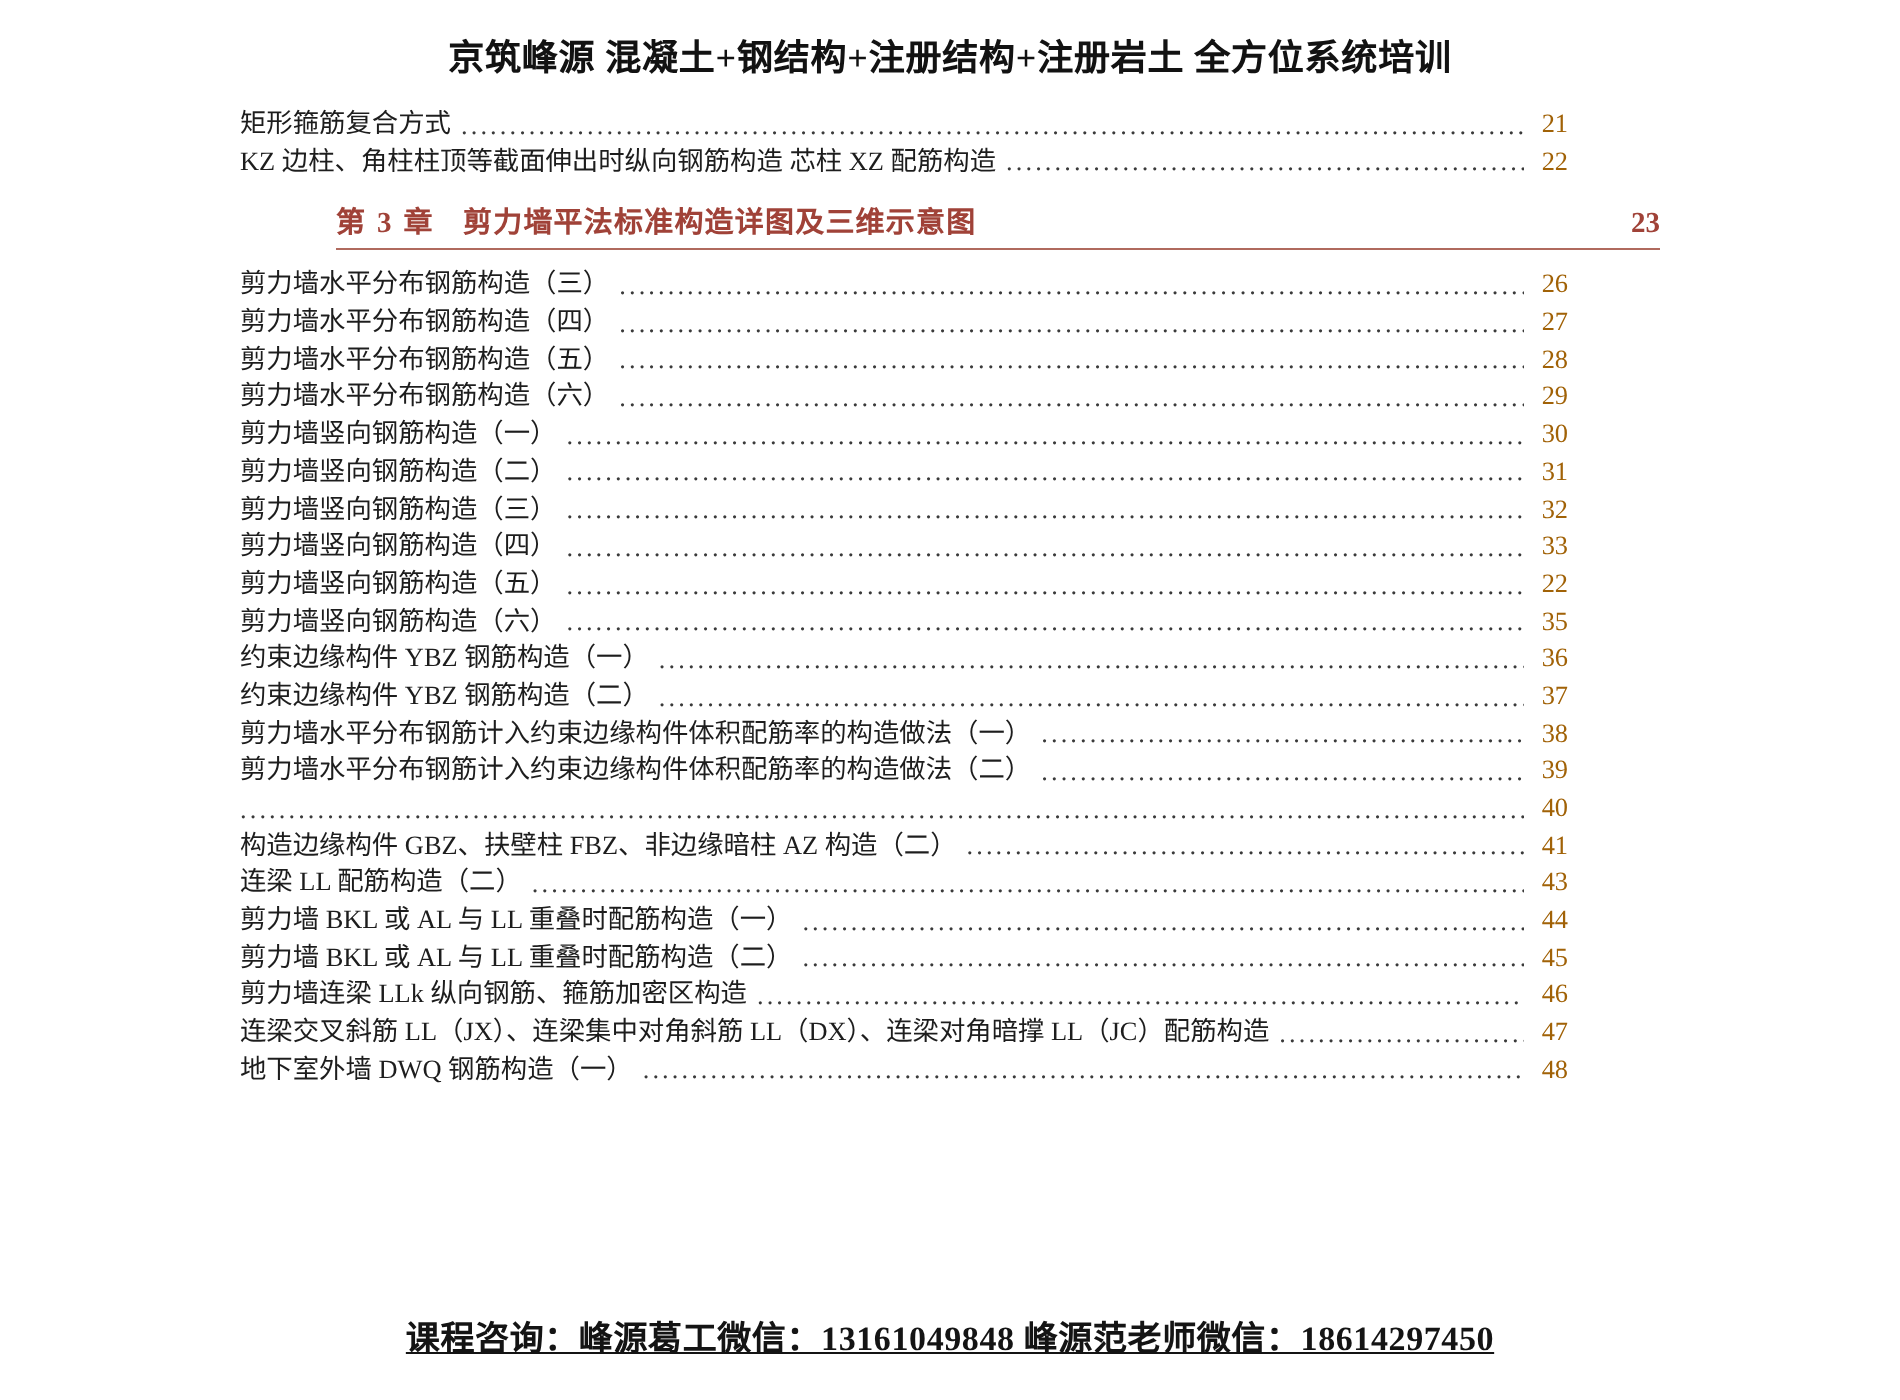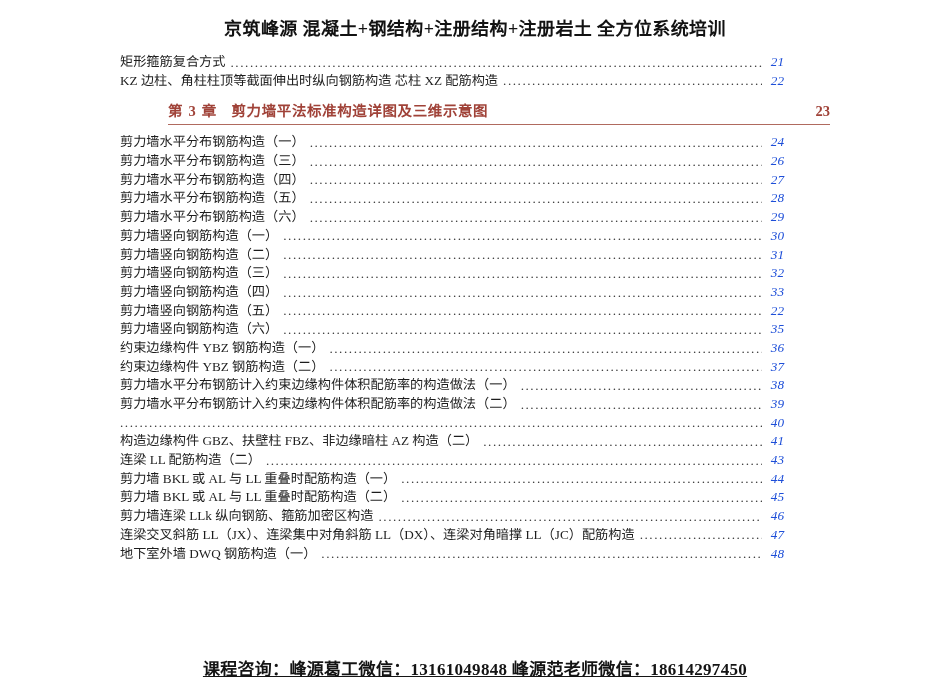--- a/index.html
+++ b/index.html
@@ -78,22 +78,21 @@
     font-size: 13.2px;
     letter-spacing: 1.55px;
     color: #3a3a3a;
     white-space: nowrap;
   }
   .toc-entry .entry-page {
     flex: 0 0 auto;
     width: 22px;
     text-align: right;
     font-size: 13.2px;
-    color: #1d4ed8;
-    font-style: italic;
+    color: #a16207;
   }
 
   
   .toc-chapter {
     position: relative;
     margin: 0 120px 0 168px;
     display: flex;
     align-items: baseline;
     height: 25px;
     border-bottom: 1.3px solid #b06a5e;
@@ -172,25 +171,20 @@
       <span class="chapter-num">第 3 章</span>
       <span class="chapter-title">剪力墙平法标准构造详图及三维示意图</span>
       <span class="chapter-spacer"></span>
       <span class="chapter-page">23</span>
     </div>
 
     <div class="gap-after-chapter"></div>
 
     <div id="entries-after">
         <div class="toc-entry">
-          <span class="entry-title">剪力墙水平分布钢筋构造（一）</span>
-          <span class="leader"></span>
-          <span class="entry-page">24</span>
-        </div>
-        <div class="toc-entry">
           <span class="entry-title">剪力墙水平分布钢筋构造（三）</span>
           <span class="leader"></span>
           <span class="entry-page">26</span>
         </div>
         <div class="toc-entry">
           <span class="entry-title">剪力墙水平分布钢筋构造（四）</span>
           <span class="leader"></span>
           <span class="entry-page">27</span>
         </div>
         <div class="toc-entry">

